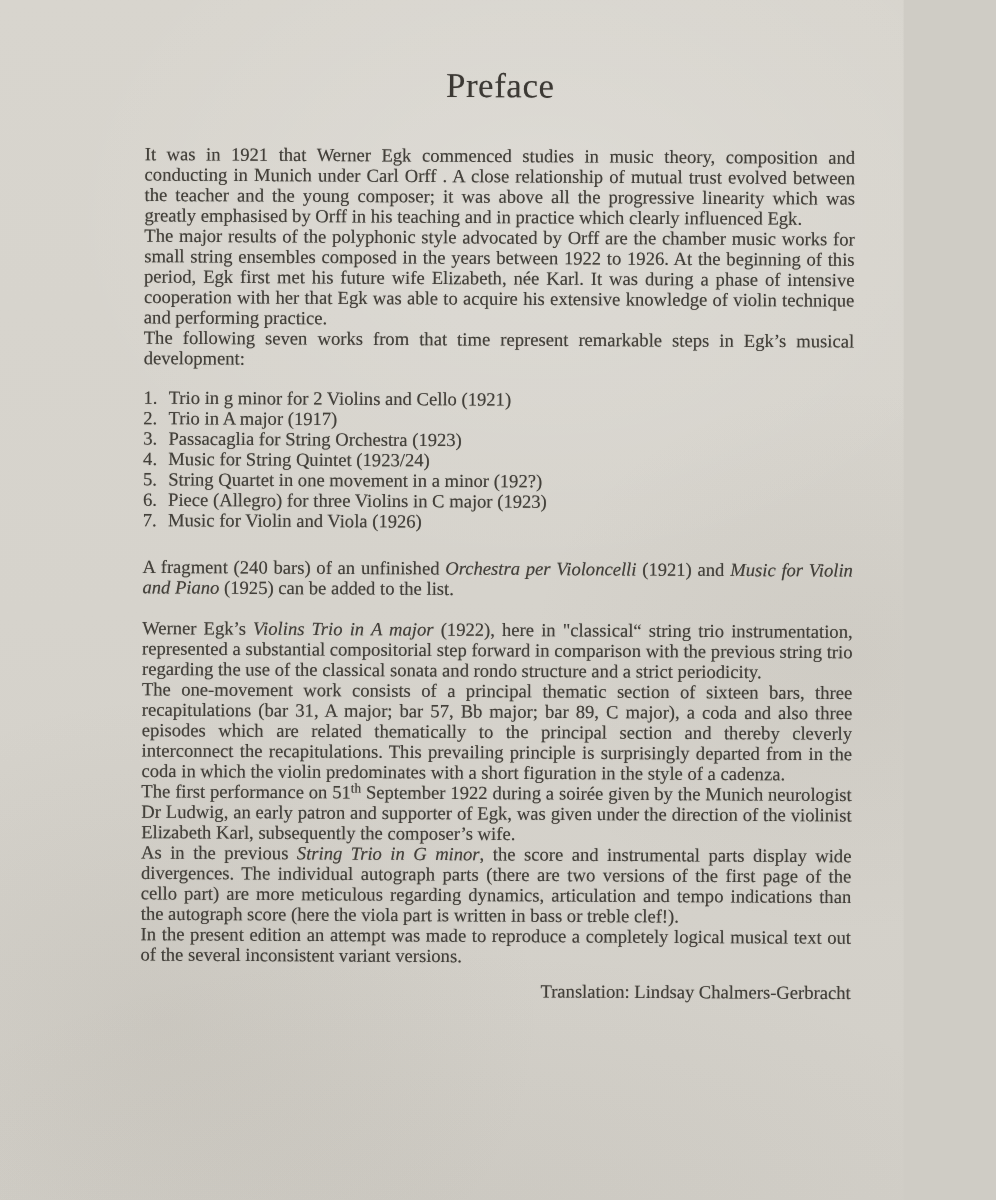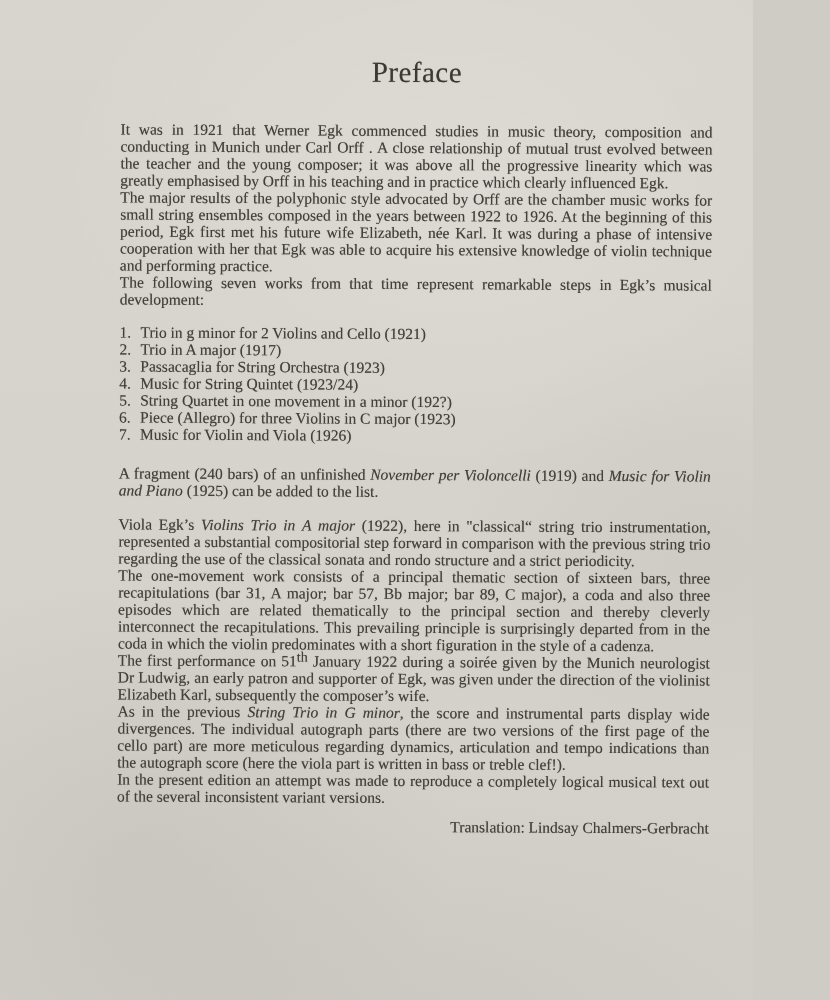--- a/index.html
+++ b/index.html
@@ -61,21 +61,21 @@
     flex: none;
     width: 21px;
   }
   .gap-above {
     margin-top: 17px;
   }
   .ital {
     font-style: italic;
   }
   sup.ordinal {
-    font-size: 14px;
+    font-size: 11px;
     line-height: 0;
     vertical-align: 5px;
   }
   .translation {
     margin-top: 12px;
     text-align: right;
   }
 </style>
 </head>
 <body>
@@ -115,27 +115,27 @@
       <div class="work-row">
         <span class="work-num">6.</span>
         <span class="work-text">Piece (Allegro) for three Violins in C major (1923)</span>
       </div>
       <div class="work-row">
         <span class="work-num">7.</span>
         <span class="work-text">Music for Violin and Viola (1926)</span>
       </div>
     </div>
 
-    <p class="para"><span>A fragment (240 bars) of an unfinished </span><span class="ital">November per Violoncelli</span><span> (1919) and </span><span class="ital">Music for Violin and Piano</span><span> (1925) can be added to the list.</span></p>
+    <p class="para"><span>A fragment (240 bars) of an unfinished </span><span class="ital">Orchestra per Violoncelli</span><span> (1921) and </span><span class="ital">Music for Violin and Piano</span><span> (1925) can be added to the list.</span></p>
 
-    <p class="para gap-above"><span>Viola Egk’s </span><span class="ital">Violins Trio in A major</span><span> (1922), here in "classical“ string trio instrumentation, represented a substantial compositorial step forward in comparison with the previous string trio regarding the use of the classical sonata and rondo structure and a strict periodicity.</span></p>
+    <p class="para gap-above"><span>Werner Egk’s </span><span class="ital">Violins Trio in A major</span><span> (1922), here in "classical“ string trio instrumentation, represented a substantial compositorial step forward in comparison with the previous string trio regarding the use of the classical sonata and rondo structure and a strict periodicity.</span></p>
 
     <p class="para">The one-movement work consists of a principal thematic section of sixteen bars, three recapitulations (bar 31, A major; bar 57, Bb major; bar 89, C major), a coda and also three episodes which are related thematically to the principal section and thereby cleverly interconnect the recapitulations. This prevailing principle is surprisingly departed from in the coda in which the violin predominates with a short figuration in the style of a cadenza.</p>
 
-    <p class="para"><span>The first performance on 51</span><sup class="ordinal">th</sup><span> January 1922 during a soirée given by the Munich neurologist Dr Ludwig, an early patron and supporter of Egk, was given under the direction of the violinist Elizabeth Karl, subsequently the composer’s wife.</span></p>
+    <p class="para"><span>The first performance on 51</span><sup class="ordinal">th</sup><span> September 1922 during a soirée given by the Munich neurologist Dr Ludwig, an early patron and supporter of Egk, was given under the direction of the violinist Elizabeth Karl, subsequently the composer’s wife.</span></p>
 
     <p class="para"><span>As in the previous </span><span class="ital">String Trio in G minor</span><span>, the score and instrumental parts display wide divergences. The individual autograph parts (there are two versions of the first page of the cello part) are more meticulous regarding dynamics, articulation and tempo indications than the autograph score (here the viola part is written in bass or treble clef!).</span></p>
 
     <p class="para">In the present edition an attempt was made to reproduce a completely logical musical text out of the several inconsistent variant versions.</p>
 
     <p class="translation">Translation: Lindsay Chalmers-Gerbracht</p>
 
   </div>
 </div>
 

